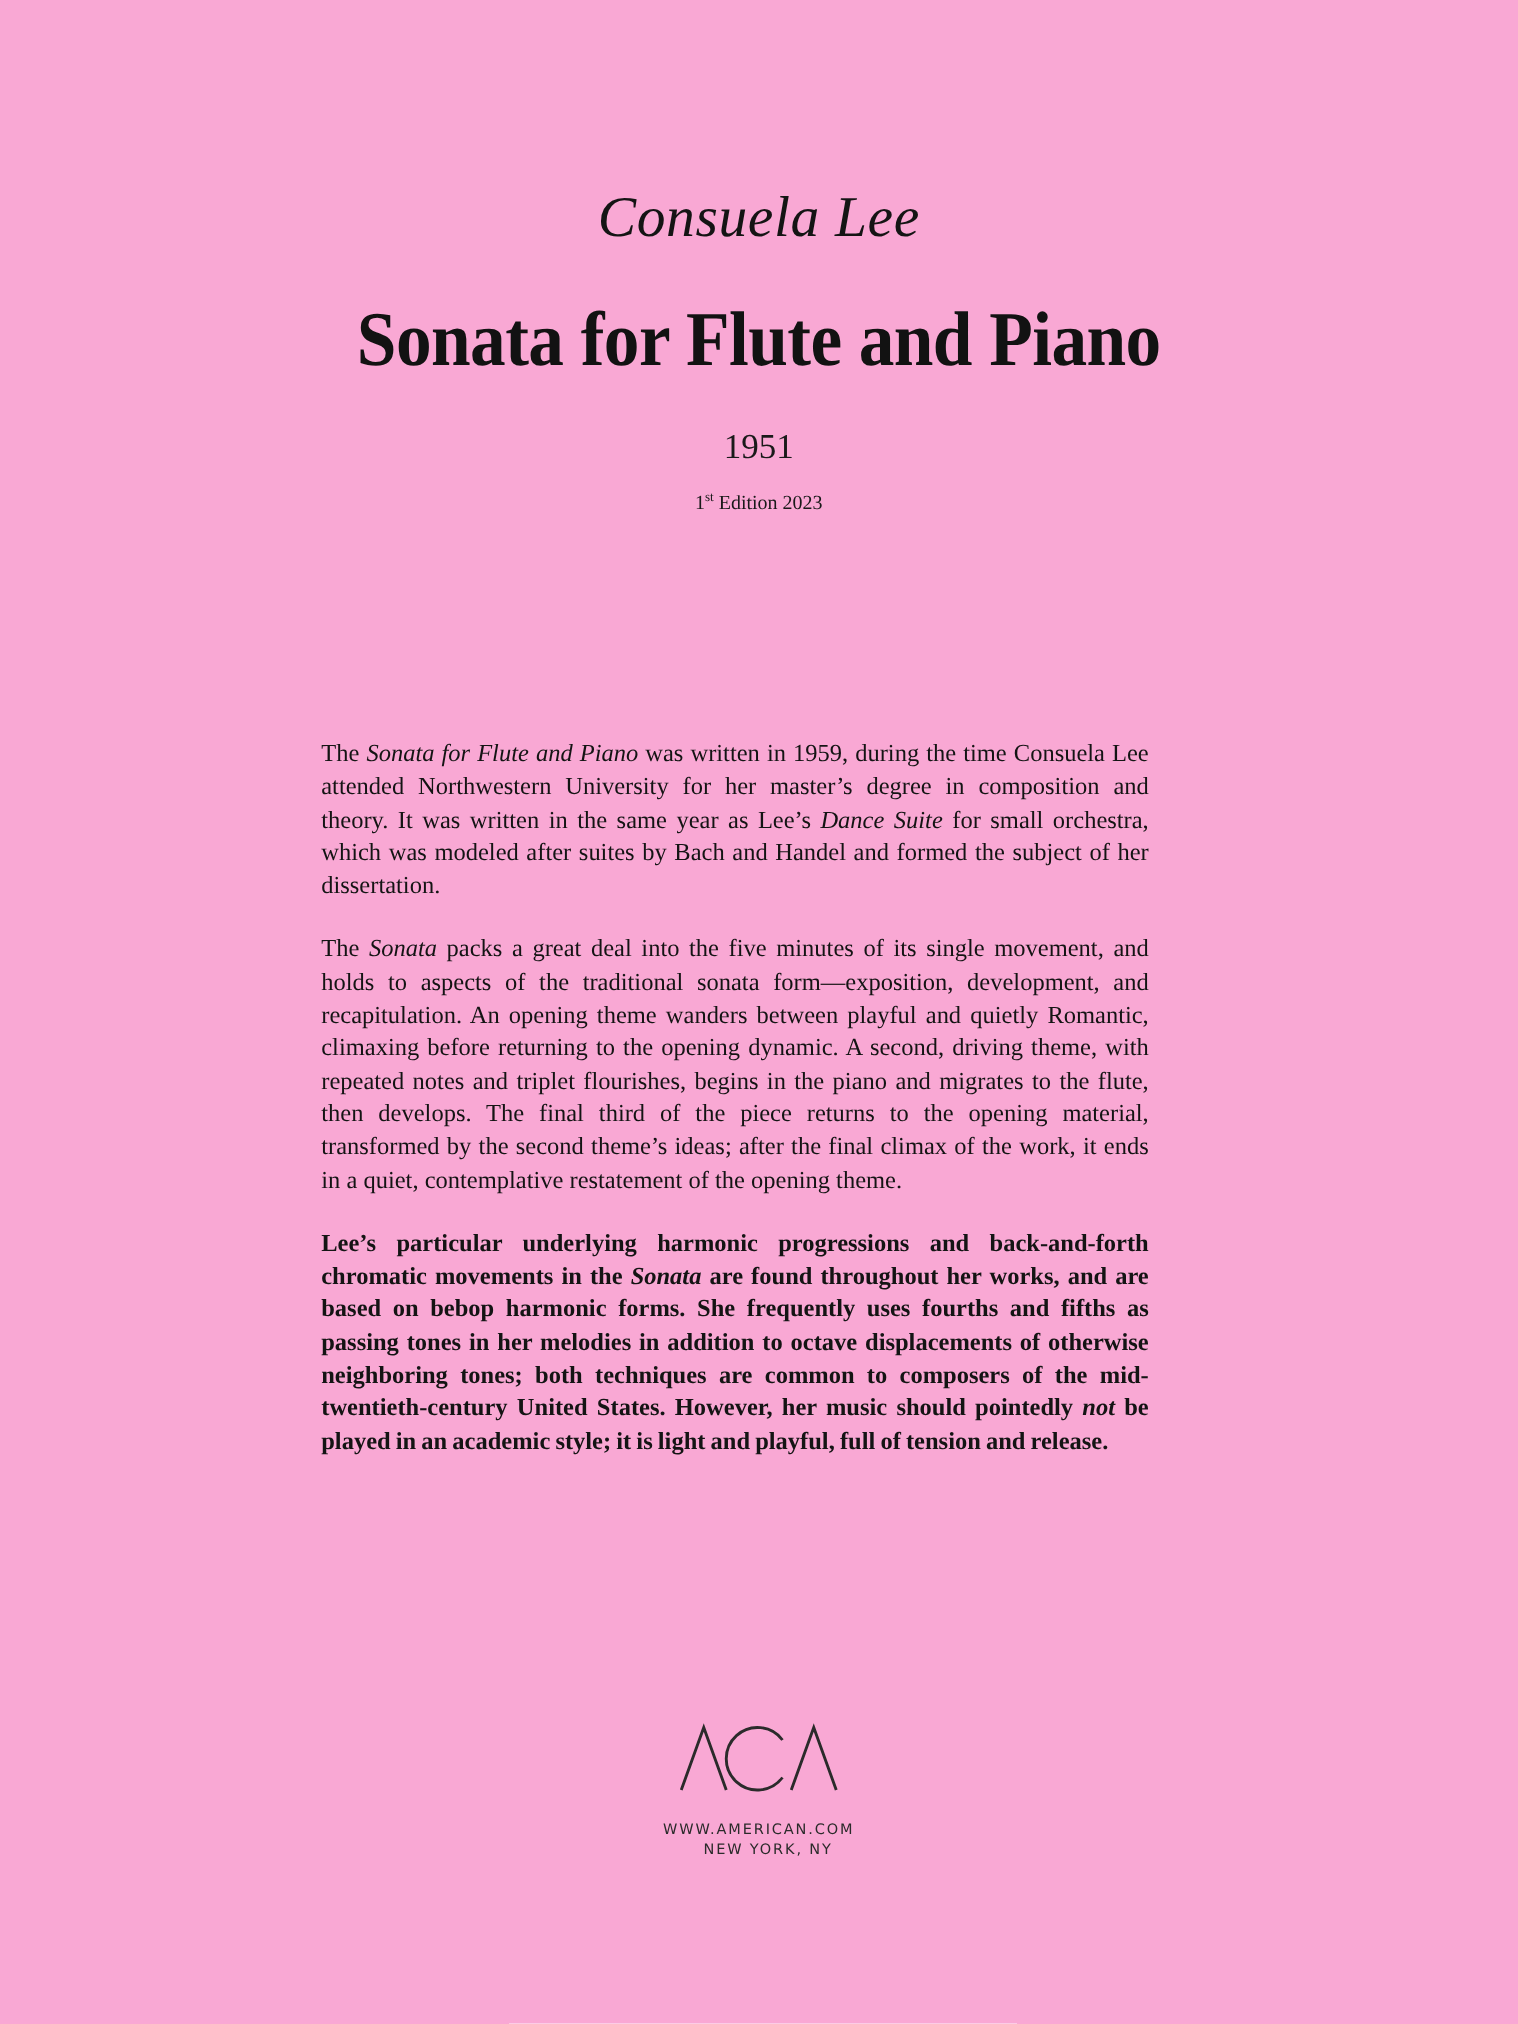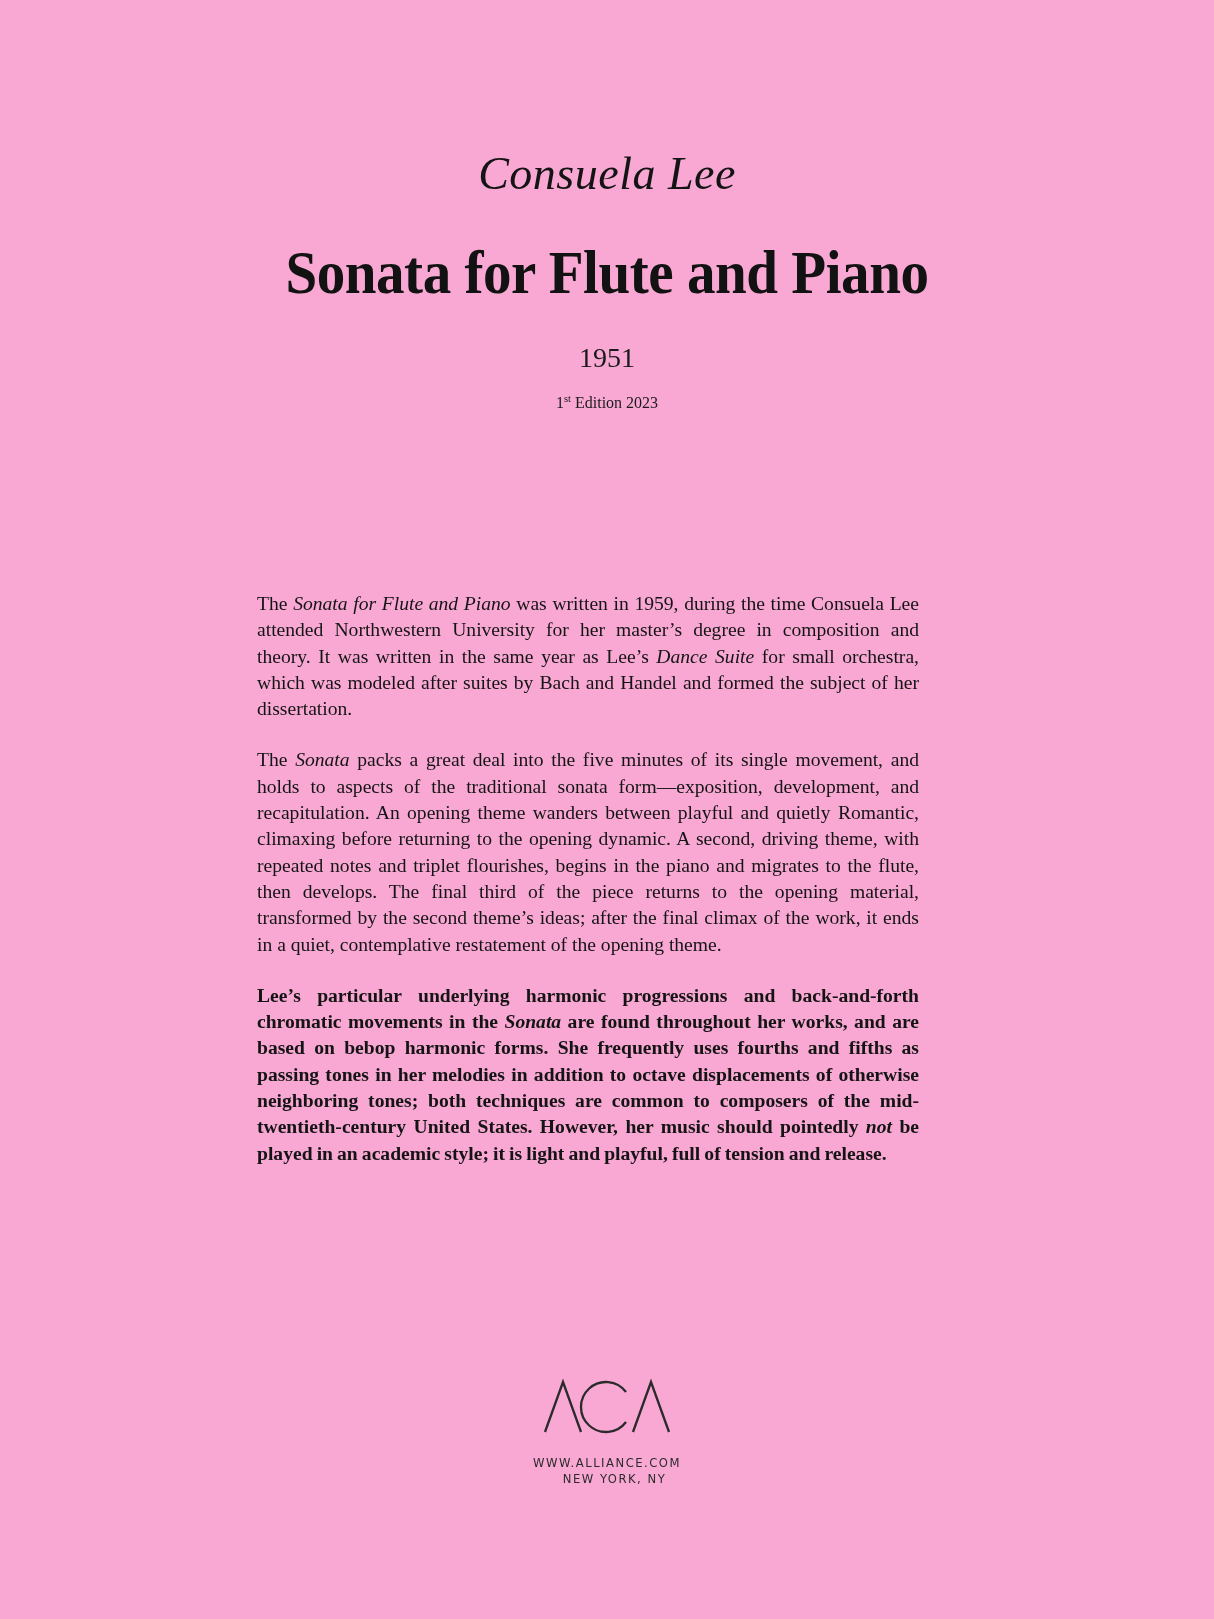--- a/index.html
+++ b/index.html
@@ -159,18 +159,18 @@
           <path d="M2 54 L20 4 L38 54"></path>
 
           <path d="M83 14 A25 25 0 1 0 83 44"></path>
 
           <path d="M90 54 L108 4 L126 54"></path>
         </g>
       </svg>
     </div>
 
 
-    <div class="website-line">WWW.ALLIANCE.COM</div>
+    <div class="website-line">WWW.AMERICAN.COM</div>
 
     <div class="city-line">NEW YORK, NY</div>
   </div>
 
 </div>
 
 </body></html>

